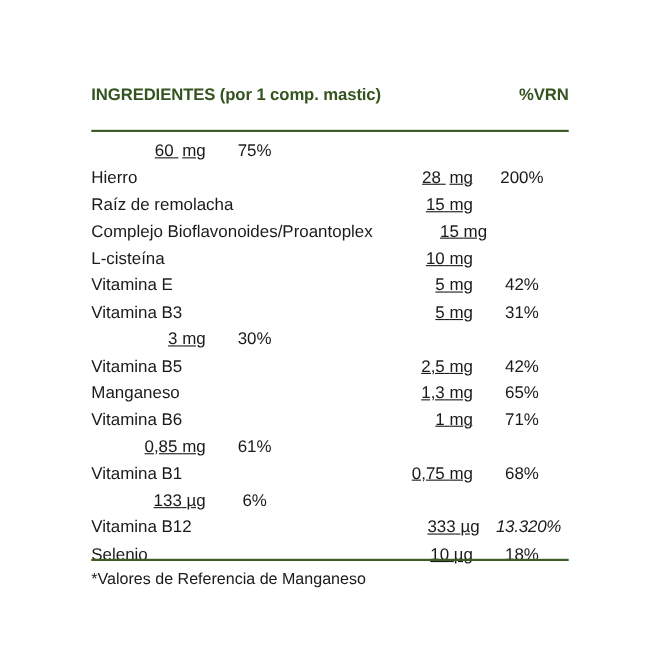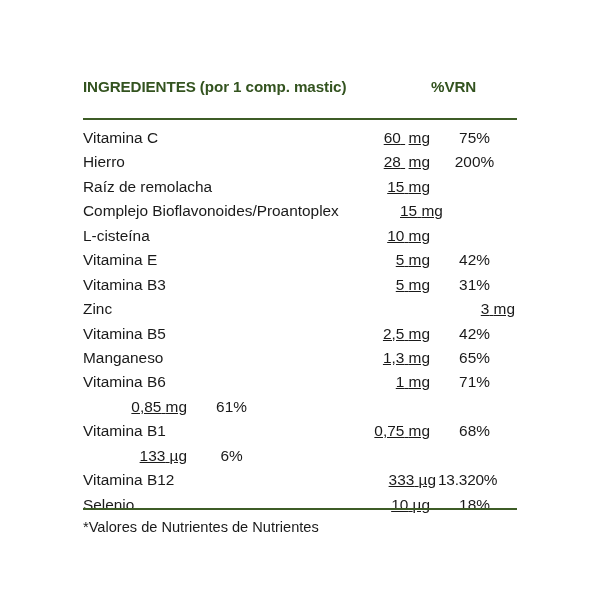--- a/index.html
+++ b/index.html
@@ -36,21 +36,21 @@
     font-size: 15.2px;
     letter-spacing: -0.1px;
   }
   .header-title {
     flex: 1 1 auto;
     white-space: nowrap;
   }
   .header-vrn {
     flex: 0 0 auto;
     width: 86px;
-    text-align: left;
+    text-align: right;
     padding-right: 0px;
   }
 
   
   .rule {
     position: absolute;
     left: 0;
     width: 434px;
     height: 2px;
     background: #3d5c26;
@@ -87,23 +87,24 @@
   .cell-amount .num { }
   .cell-amount .unit { }
   .cell-amount.wide-gap .unit { padding-left: 3.5px; }
   .cell-vrn {
     flex: 0 0 auto;
     width: 85px;
     text-align: center;
   }
   .cell-vrn.overflow {
     width: 85px;
-    text-align: left;
+    text-align: center;
     letter-spacing: -0.2px;
     margin-right: -6px;
+    font-style: italic;
   }
 
   
   .footnote {
     position: absolute;
     top: 519px;
     left: 0;
     width: 434px;
     font-size: 14.6px;
     color: #1a1a1a;
@@ -117,21 +118,20 @@
 
   <div class="table-header">
     <div class="header-title">INGREDIENTES (por 1 comp. mastic)</div>
     <div class="header-vrn">%VRN</div>
   </div>
 
   <div class="rule rule-top"></div>
 
   <div class="rows" id="rows-container">
       <div class="row">
-        <div class="cell-name">Vitamina C</div>
         <div class="cell-amount wide-gap"><span class="num">60</span> <span class="unit">mg</span></div>
         <div class="cell-vrn">75%</div>
       </div>
       <div class="row">
         <div class="cell-name">Hierro</div>
         <div class="cell-amount wide-gap"><span class="num">28</span> <span class="unit">mg</span></div>
         <div class="cell-vrn">200%</div>
       </div>
       <div class="row">
         <div class="cell-name">Raíz de remolacha</div>
@@ -152,22 +152,22 @@
         <div class="cell-name">Vitamina E</div>
         <div class="cell-amount"><span class="num">5</span> <span class="unit">mg</span></div>
         <div class="cell-vrn">42%</div>
       </div>
       <div class="row">
         <div class="cell-name">Vitamina B3</div>
         <div class="cell-amount"><span class="num">5</span> <span class="unit">mg</span></div>
         <div class="cell-vrn">31%</div>
       </div>
       <div class="row">
-        <div class="cell-name">Zinc</div>
         <div class="cell-amount"><span class="num">3</span> <span class="unit">mg</span></div>
+        <div class="cell-vrn">30%</div>
       </div>
       <div class="row">
         <div class="cell-name">Vitamina B5</div>
         <div class="cell-amount"><span class="num">2,5</span> <span class="unit">mg</span></div>
         <div class="cell-vrn">42%</div>
       </div>
       <div class="row">
         <div class="cell-name">Manganeso</div>
         <div class="cell-amount"><span class="num">1,3</span> <span class="unit">mg</span></div>
         <div class="cell-vrn">65%</div>
@@ -197,15 +197,15 @@
       </div>
       <div class="row">
         <div class="cell-name">Selenio</div>
         <div class="cell-amount"><span class="num">10</span> <span class="unit">µg</span></div>
         <div class="cell-vrn">18%</div>
       </div>
     </div>
 
   <div class="rule rule-bottom"></div>
 
-  <div class="footnote">*Valores de Nutrientes de Nutrientes</div>
+  <div class="footnote">*Valores de Referencia de Manganeso</div>
 
 </div>
 
 </body></html>

